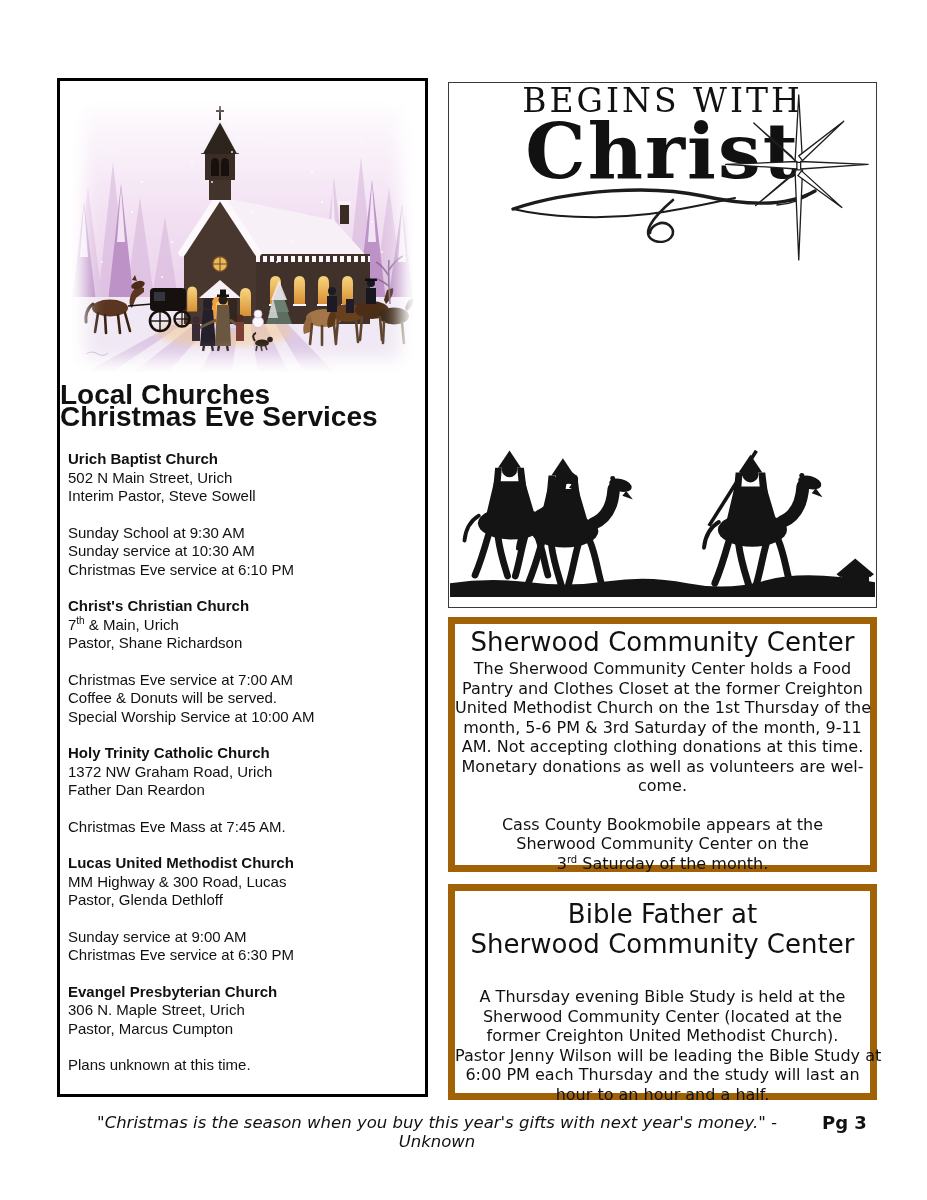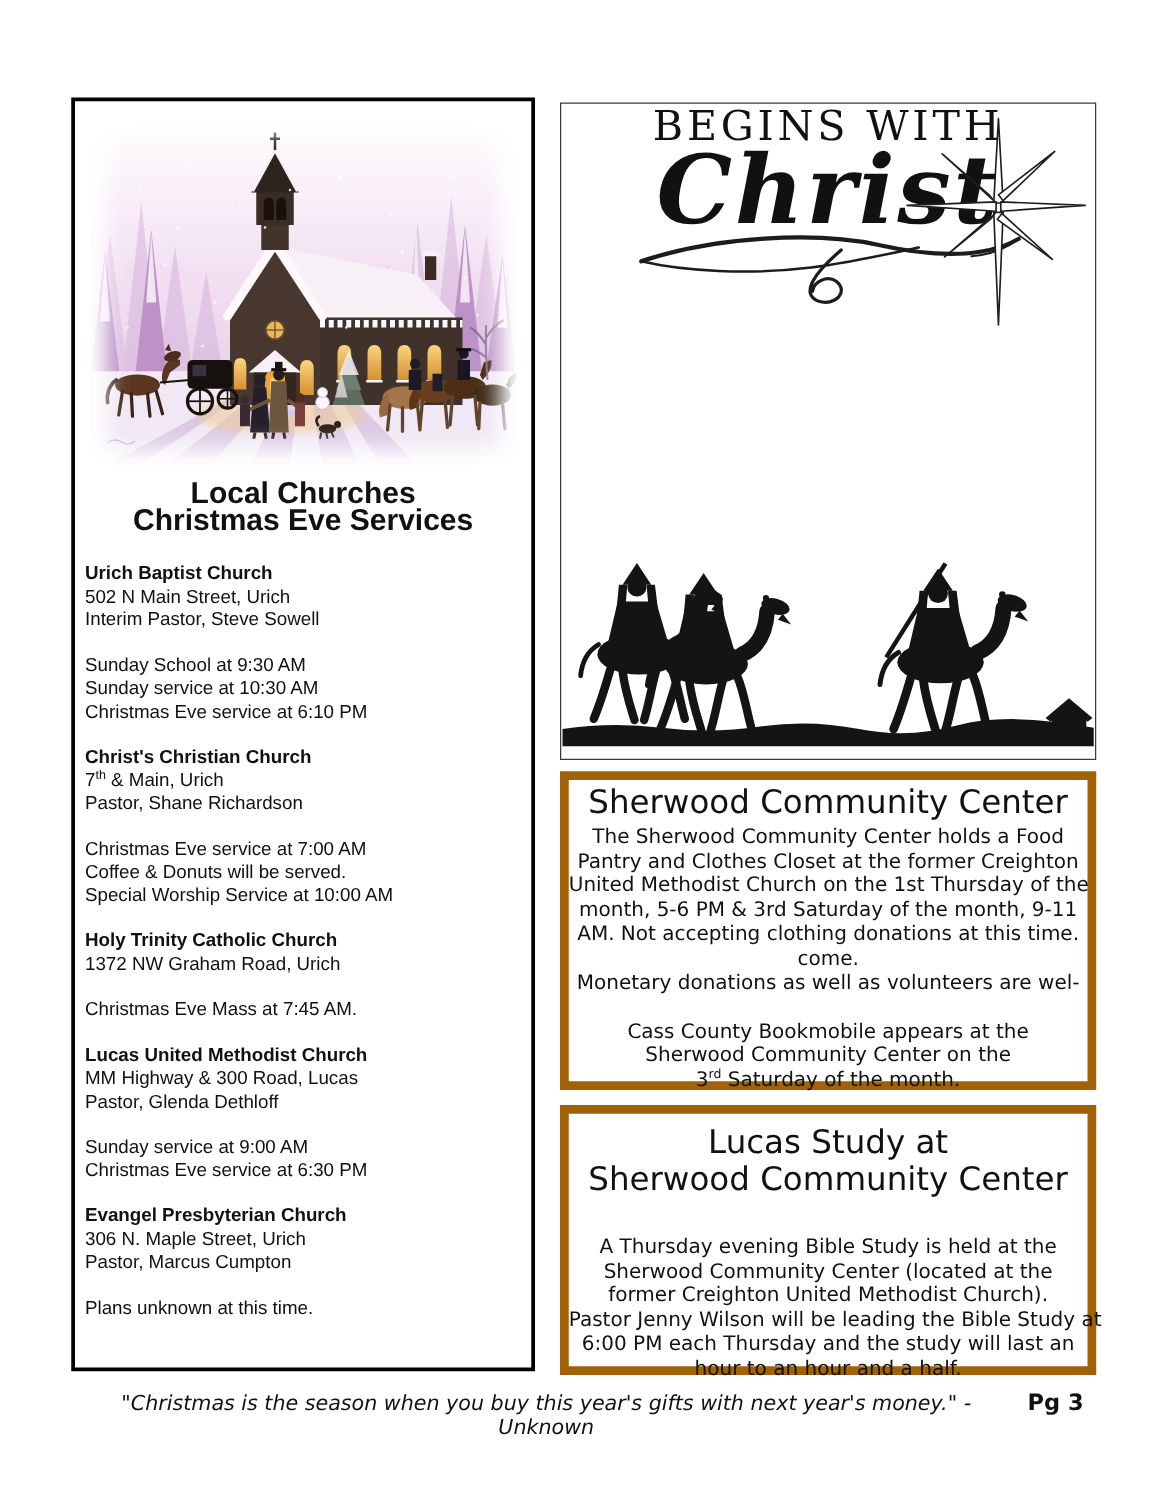--- a/index.html
+++ b/index.html
@@ -5,35 +5,35 @@
   html,body{margin:0;padding:0;background:#ffffff;}
   #page{position:relative;width:927px;height:1200px;background:#ffffff;overflow:hidden;
         font-family:"Liberation Sans",sans-serif;color:#111;}
 
   
   .left-box{position:absolute;left:57px;top:78px;width:371px;height:1019px;
             border:3px solid #000;box-sizing:border-box;background:#fff;}
   .painting-wrap{position:relative;margin:11px auto 0 auto;width:341px;height:280px;overflow:hidden;}
   .painting-wrap svg{display:block;}
   .vignette{position:absolute;inset:0;box-shadow:inset 0 0 18px 13px #ffffff;pointer-events:none;}
-  .left-heading{margin-top:12px;text-align:center;font-weight:bold;font-size:24px;line-height:22px;}
+  .left-heading{margin-top:12px;font-weight:bold;font-size:28px;line-height:22px;}
   .entries{padding:22px 8px 0 8px;font-size:15px;line-height:18.5px;}
   .entry{margin-bottom:18px;}
   .entry .name{font-weight:bold;}
   .gap{height:18px;}
   sup{font-size:10px;vertical-align:super;line-height:0;}
 
   
   .xmas-box{position:absolute;left:448px;top:82px;width:429px;height:526px;
             border:1px solid #3a3a3a;box-sizing:border-box;background:#fff;text-align:center;}
   .star{position:absolute;right:6px;top:6px;}
   .xmas-line1{margin-top:96px;font-family:"DejaVu Serif",serif;font-style:italic;font-weight:bold;
               font-size:52px;line-height:56px;letter-spacing:2px;}
   .xmas-line2{font-family:"DejaVu Serif",serif;font-size:33px;line-height:36px;letter-spacing:3px;}
-  .xmas-line3{font-family:"DejaVu Serif",serif;font-style:italic;font-weight:bold;
+  .xmas-line3{font-family:"DejaVu Serif",serif;font-weight:bold;
               font-size:76px;line-height:74px;letter-spacing:2px;margin-top:-4px;}
   .flourish{display:block;margin:-6px auto 0 auto;}
   .wisemen{position:absolute;left:0;right:0;bottom:4px;}
 
   .info-box{position:absolute;left:448px;width:429px;border:7px solid #a16207;box-sizing:border-box;
             background:#fff;text-align:center;font-family:"DejaVu Sans",sans-serif;}
   .sherwood-box{top:617px;height:255px;}
   .bible-box{top:884px;height:216px;}
   .info-title{font-size:26px;line-height:31px;margin-top:3px;}
   .bible-title{font-size:26px;line-height:30px;margin-top:8px;}
@@ -314,20 +314,21 @@
         <div>Pastor, Shane Richardson</div>
         <div class="gap"></div>
         <div>Christmas Eve service at 7:00 AM</div>
         <div>Coffee &amp; Donuts will be served.</div>
         <div>Special Worship Service at 10:00 AM</div>
       </div>
 
       <div class="entry">
         <div class="name">Holy Trinity Catholic Church</div>
         <div>1372 NW Graham Road, Urich</div>
+        <div>Father Dan Reardon</div>
         <div class="gap"></div>
         <div>Christmas Eve Mass at 7:45 AM.</div>
       </div>
 
       <div class="entry">
         <div class="name">Lucas United Methodist Church</div>
         <div>MM Highway &amp; 300 Road, Lucas</div>
         <div>Pastor, Glenda Dethloff</div>
         <div class="gap"></div>
         <div>Sunday service at 9:00 AM</div>
@@ -415,32 +416,32 @@
   </div>
 
   <div class="info-box sherwood-box">
     <div class="info-title">Sherwood Community Center</div>
     <div class="info-body">
       <div>The Sherwood Community Center holds a Food</div>
       <div>Pantry and Clothes Closet at the former Creighton</div>
       <div>United Methodist Church on the 1st Thursday of the</div>
       <div>month, 5-6 PM &amp; 3rd Saturday of the month, 9-11</div>
       <div>AM.  Not accepting clothing donations at this time.</div>
+      <div>Monetary donations as well as volunteers are wel-</div>
       <div>come.</div>
-      <div>Monetary donations as well as volunteers are wel-</div>
       <div class="body-gap"></div>
       <div>Cass County Bookmobile appears at the</div>
       <div>Sherwood Community Center on the</div>
       <div><span>3</span><sup>rd</sup><span> Saturday of the month.</span></div>
     </div>
   </div>
 
   <div class="info-box bible-box">
     <div class="bible-title">
-      <div>Lucas Study at</div>
+      <div>Bible Father at</div>
       <div>Sherwood Community Center</div>
     </div>
     <div class="bible-gap"></div>
     <div class="info-body">
       <div>A Thursday evening Bible Study is held at the</div>
       <div>Sherwood Community Center (located at the</div>
       <div>former Creighton United Methodist Church).</div>
       <div>Pastor Jenny Wilson will be leading the Bible Study at</div>
       <div>6:00 PM each Thursday and the study will last an</div>
       <div>hour to an hour and a half.</div>

